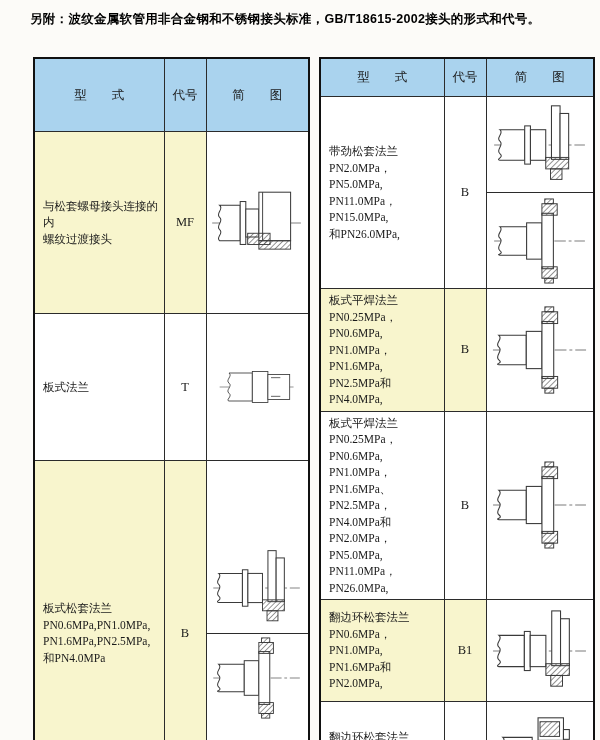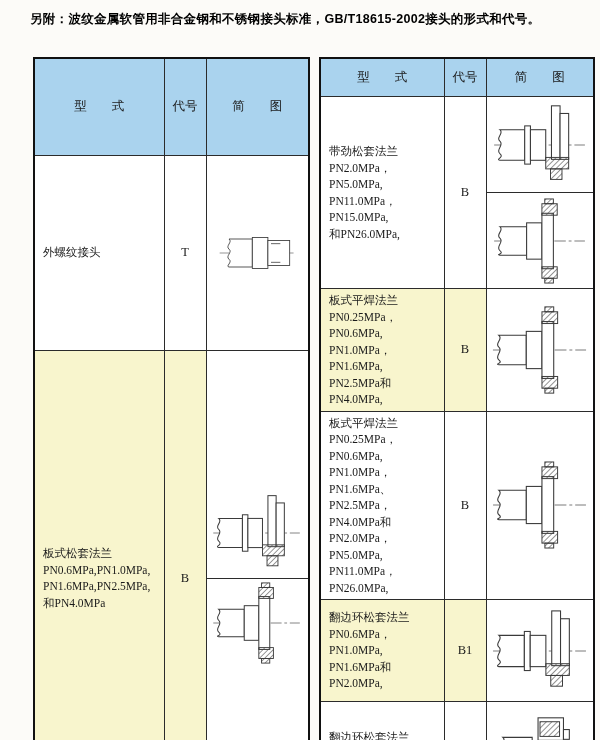--- a/index.html
+++ b/index.html
@@ -149,22 +149,34 @@
         <col style="width:130px">
         <col style="width:27px">
         <col style="width:103px">
       </colgroup>
     <tbody>
         <tr style="height:23px">
       <td class="hd">型　　式</td>
       <td class="hd">代号</td>
       <td class="hd">简　　图</td>
     </tr>
+    <tr style="height:95px">
+      <td class="type-cell hl">与松套螺母接头连接的内
+螺纹过渡接头</td>
+      <td class="code-cell hl">MF</td>
+      <td class="diag-cell">
+        <div class="diag" style="height:93px">
+          <svg width="96" height="84" viewBox="0 0 100 90">
+                <use href="#fit-mf"></use>
+              </svg>
+        </div>
+      </td>
+    </tr>
     <tr style="height:77px">
-      <td class="type-cell">外螺纹接头</td>
+      <td class="type-cell">板式法兰</td>
       <td class="code-cell">T</td>
       <td class="diag-cell">
         <div class="diag" style="height:75px">
           <svg width="92" height="70" viewBox="0 0 100 90">
                 <use href="#fit-t"></use>
               </svg>
         </div>
       </td>
     </tr>
     <tr style="height:180px">

